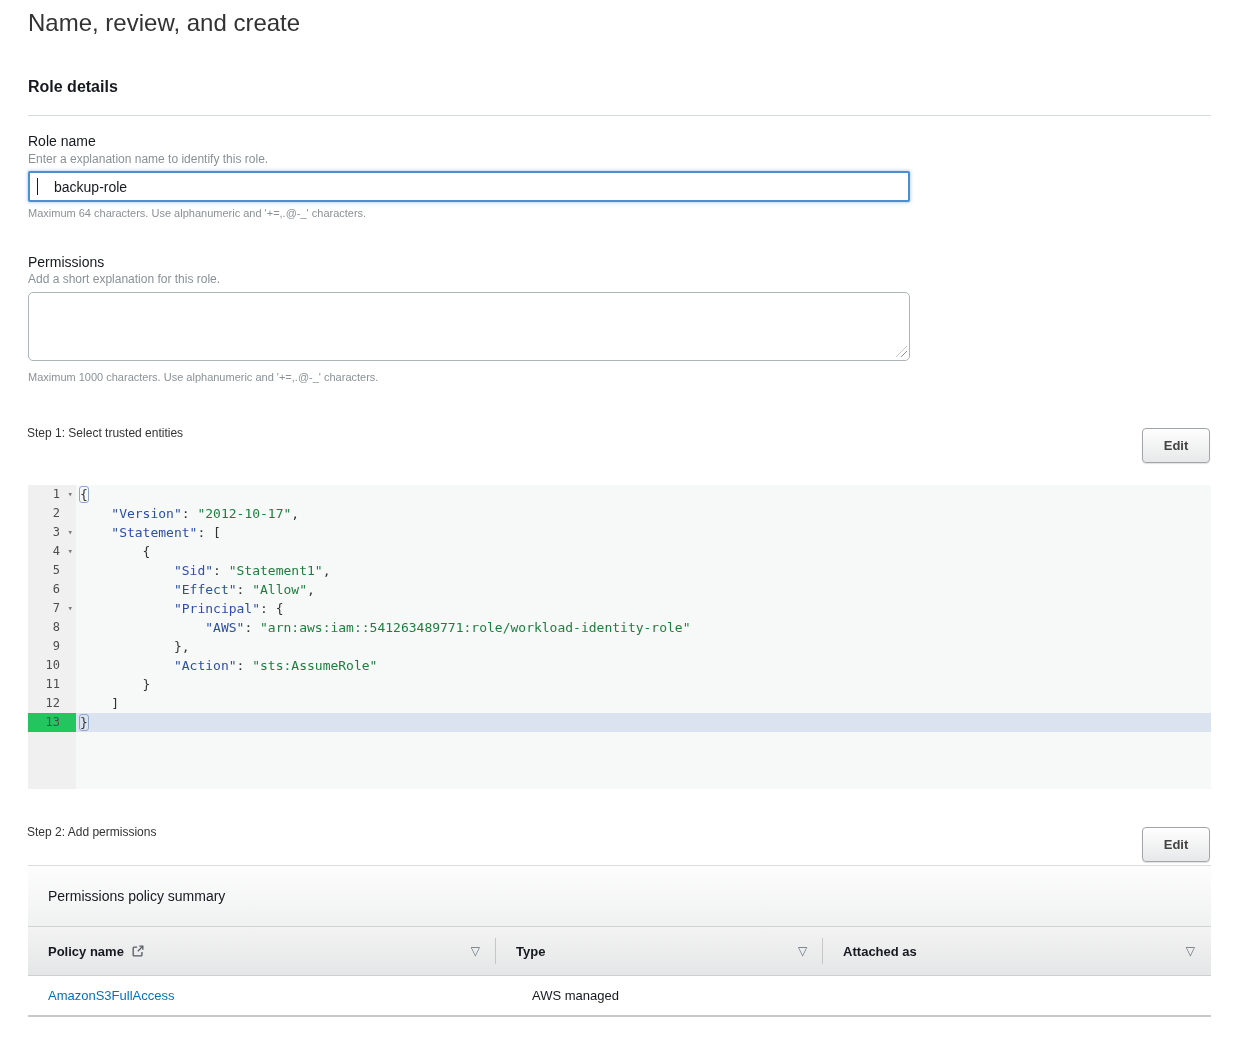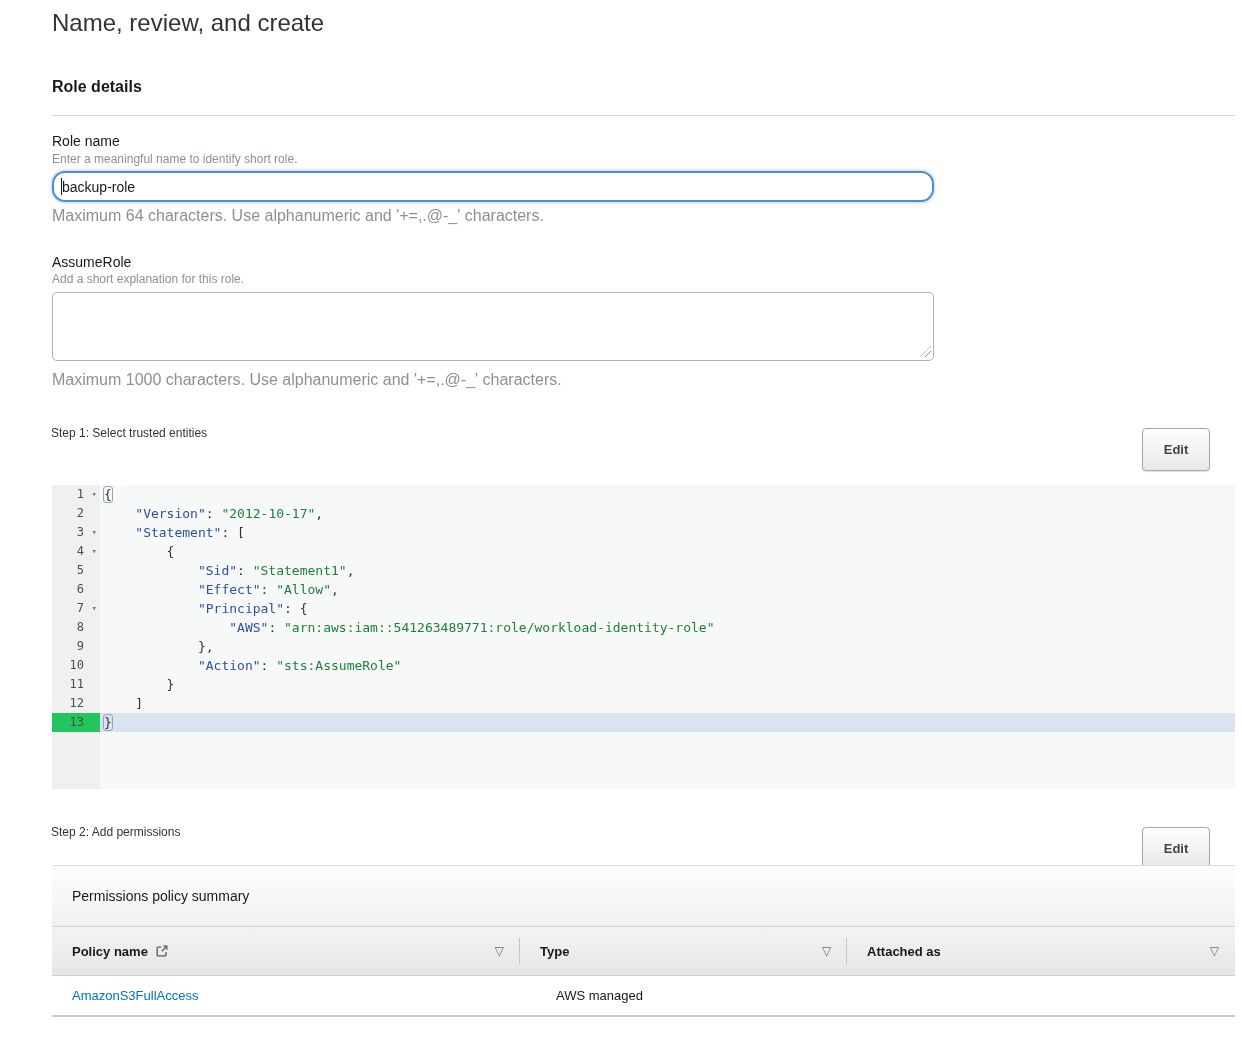--- a/index.html
+++ b/index.html
@@ -1,52 +1,52 @@
 <!DOCTYPE html>
 <html><head>
 <meta charset="utf-8">
 <style>
   * { margin:0; padding:0; }
   html,body { width:1242px; height:1037px; }
   body {
     position:relative; background:#fff; overflow:hidden;
     font-family:"Liberation Sans","DejaVu Sans",sans-serif; color:#16191f;
   }
-  .abs { position:absolute;margin-left:24px; }
+  .abs { position:absolute; }
 
   .page-title { left:28px; top:9px; font-size:24px; font-weight:400; color:#333; }
   .section-heading { left:28px; top:78px; font-size:16px; font-weight:700; color:#16191f; }
   .divider { left:28px; top:115px; width:1183px; height:1px; background:#d5dbdb; }
 
   .field-label { left:28px; font-size:14px; color:#16191f; }
   .field-hint  { left:28px; font-size:12px; color:#8a9196; }
-  .field-help  { left:28px; font-size:16px; color:#8a9196; }
+  .field-help  { left:28px; font-size:11px; color:#8a9196; }
 
   #role-input {
     left:28px; top:171px; width:882px; height:31px; box-sizing:border-box;
-    border:2px solid #4c8ed1; border-radius:13px; background:#fff;
+    border:2px solid #4c8ed1; border-radius:2px; background:#fff;
     box-shadow:0 0 3px 1px rgba(76,142,209,0.35);
-    font-family:inherit; font-size:14px; color:#16191f; padding:0 8px; outline:none;
+    font-family:inherit; font-size:14px; color:#16191f; padding:0 24px; outline:none;
   }
   #text-caret { left:37px; top:178px; width:1px; height:17px; background:#1a1a1a; }
 
   #desc-textarea {
     left:28px; top:292px; width:882px; height:69px; box-sizing:border-box;
     border:1px solid #adb5b8; border-radius:5px; background:#fff;
     font-family:inherit; font-size:14px; padding:6px 8px; resize:none; outline:none;
   }
   #desc-grip {
     left:896px; top:346px; width:11px; height:11px; pointer-events:none;
     background:repeating-linear-gradient(135deg, transparent 0 3px, #8f8f8f 3px 4px);
     clip-path:polygon(100% 0, 100% 100%, 0 100%);
   }
 
   .step-heading { left:27px; font-size:12px; font-weight:400; color:#333; }
   .edit-btn {
-    position:absolute; left:1142px; width:68px; height:43px;
+    position:absolute; left:1142px; width:68px; height:35px;
     border:1px solid #a2a6ab; border-radius:4px;
     background:linear-gradient(#fefefe,#e7e8e9);
     font-family:inherit; font-size:13px; font-weight:700; color:#444;
     box-shadow:0 1px 1px rgba(0,0,0,0.12); cursor:pointer;
   }
 
   
   #editor {
     left:28px; top:485px; width:1183px; height:304px; background:#f7f8f8;
     font-family:"DejaVu Sans Mono","Liberation Mono",monospace;
@@ -91,26 +91,26 @@
 </style>
 </head>
 <body>
 
 <div class="abs page-title">Name, review, and create</div>
 
 <div class="abs section-heading">Role details</div>
 <div class="abs divider"></div>
 
 <div class="abs field-label" style="top:133px">Role name</div>
-<div class="abs field-hint" style="top:152px">Enter a meaningful name to identify short role.</div>
+<div class="abs field-hint" style="top:152px">Enter a explanation name to identify this role.</div>
 <input id="role-input" class="abs" type="text" value="backup-role" style="">
 <div id="text-caret" class="abs"></div>
 <div class="abs field-help" style="top:207px">Maximum 64 characters. Use alphanumeric and '+=,.@-_' characters.</div>
 
-<div class="abs field-label" style="top:254px">AssumeRole</div>
+<div class="abs field-label" style="top:254px">Permissions</div>
 <div class="abs field-hint" style="top:272px">Add a short explanation for this role.</div>
 <textarea id="desc-textarea" class="abs" style=""></textarea>
 <div id="desc-grip" class="abs"></div>
 <div class="abs field-help" style="top:371px">Maximum 1000 characters. Use alphanumeric and '+=,.@-_' characters.</div>
 
 <div class="abs step-heading" style="top:426px">Step 1: Select trusted entities</div>
 <button class="edit-btn" style="top:428px">Edit</button>
 
 <div id="editor" class="abs">
   <div id="editor-gutter">

